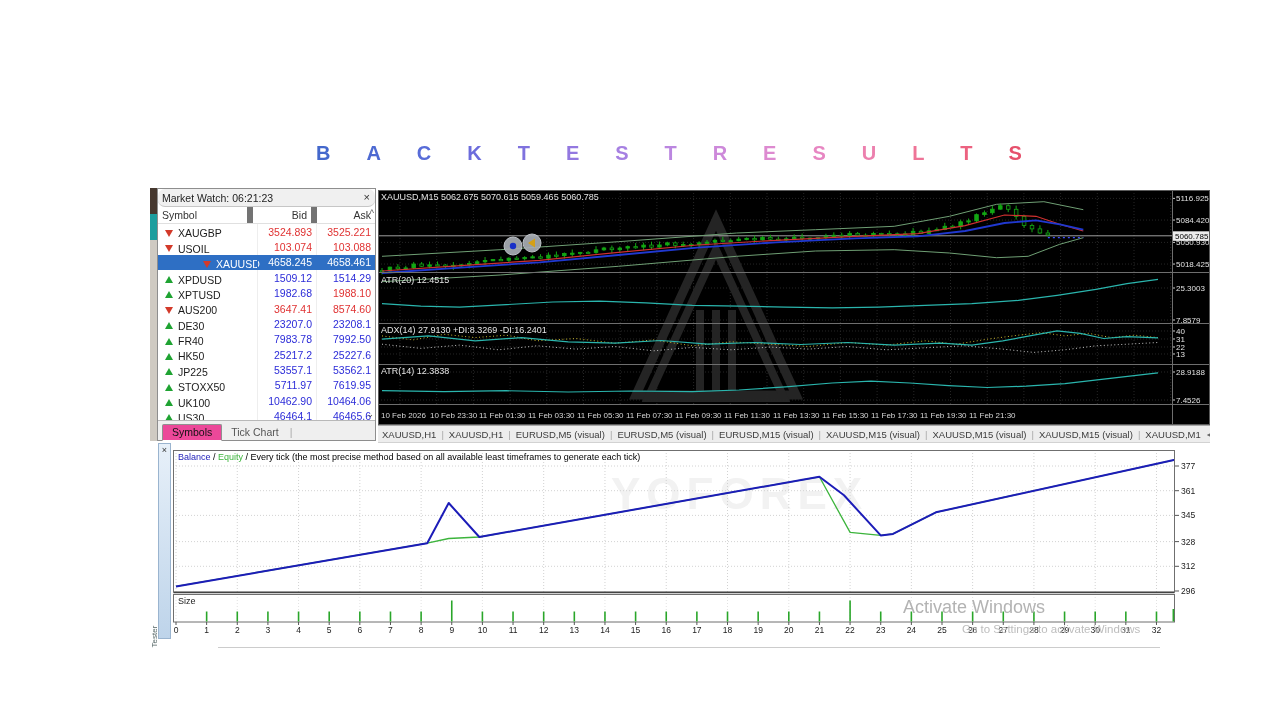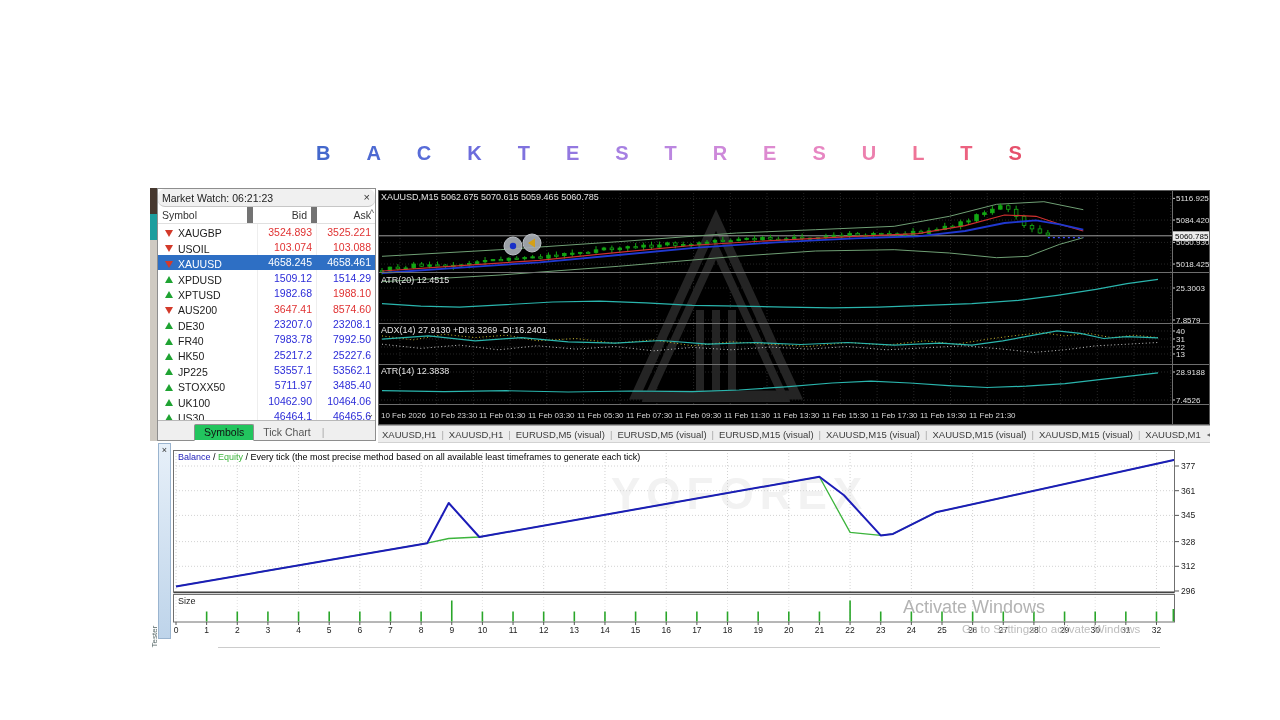--- a/index.html
+++ b/index.html
@@ -23,31 +23,31 @@
   .mwc-sym{flex:1;padding-left:4px;}
   .mwc-num{width:54px;text-align:left;padding-right:4px;border-left:6px solid #737373;height:100%;
            display:flex;align-items:center;justify-content:flex-end;}
   .mw-scroll-up{position:absolute;right:1px;top:1px;font-size:9px;color:#555;}
   .mw-rows{flex:1;position:relative;overflow:hidden;}
   .mw-row{height:15.38px;display:flex;align-items:flex-end;font-size:10.5px;color:#1a1a1a;}
   .mw-row .symc{flex:1;display:flex;align-items:center;min-width:0;}
   .mw-row .cell{width:54px;text-align:right;padding-right:4px;border-left:1px solid #eeeeee;height:100%;
                 display:flex;align-items:center;justify-content:flex-end;}
   .tone-red{color:#e03232;} .tone-blue{color:#2b2bd8;} .tone-white{color:#fff;margin-top:41px;}
-  .mw-row.sel{background:#2e6fc4;color:#fff;}
+  .mw-row.sel{background:#2e6fc4;color:#fff;padding-left:38px;}
   .mw-row.sel .cell{border-left-color:#2e6fc4;}
   .arr{width:0;height:0;display:inline-block;margin:0 5px 0 7px;}
   .arr-up{border-left:4px solid transparent;border-right:4px solid transparent;border-bottom:7px solid #1fa332;}
   .arr-dn{border-left:4px solid transparent;border-right:4px solid transparent;border-top:7px solid #d33a2a;}
   .mw-scroll-dn{position:absolute;right:1px;bottom:1px;font-size:9px;color:#444;}
   .mw-tabs{height:19px;background:#efefef;border-top:1px solid #b8b8b8;display:flex;align-items:flex-end;
            font-size:10.5px;color:#555;padding-left:4px;}
   .mw-tab{padding:1px 9px 2px 9px;}
-  .mw-tab.active{background:#22c55e;border:1px solid #909090;border-bottom:1px solid #fff;color:#111;
-                 border-radius:2px 2px 0 0;margin-bottom:-1px;margin-left:32px;}
+  .mw-tab.active{background:#ec4899;border:1px solid #909090;border-bottom:1px solid #fff;color:#111;
+                 border-radius:2px 2px 0 0;margin-bottom:-1px;}
   .mw-tab-sep{color:#aaa;margin:0 2px 2px 2px;}
   
   .chart-area{position:absolute;left:378px;top:190px;width:832px;height:235px;background:#000;}
   
   .chart-tabs{position:absolute;left:378px;top:425px;width:832px;height:18px;background:#ededed;
               border-top:1px solid #a8a8a8;border-bottom:1px solid #d2d2d2;display:flex;align-items:center;
               font-size:9.5px;color:#3c3c3c;padding:0 4px;white-space:nowrap;overflow:hidden;box-sizing:border-box;}
   .ct-sep{color:#a8a8a8;margin:0 5px;}
   .ct-nav{margin-left:auto;color:#666;font-size:8px;letter-spacing:3px;padding-left:6px;}
   
@@ -178,21 +178,21 @@
             </span>
             <span class="cell tone-blue">53557.1</span>
             <span class="cell tone-blue">53562.1</span>
           </div>
           <div class="mw-row">
             <span class="symc">
               <span class="arr arr-up"></span>
               <span>STOXX50</span>
             </span>
             <span class="cell tone-blue">5711.97</span>
-            <span class="cell tone-blue">3485.40</span>
+            <span class="cell tone-blue">7619.95</span>
           </div>
           <div class="mw-row">
             <span class="symc">
               <span class="arr arr-up"></span>
               <span>UK100</span>
             </span>
             <span class="cell tone-blue">10462.90</span>
             <span class="cell tone-blue">10464.06</span>
           </div>
           <div class="mw-row">

